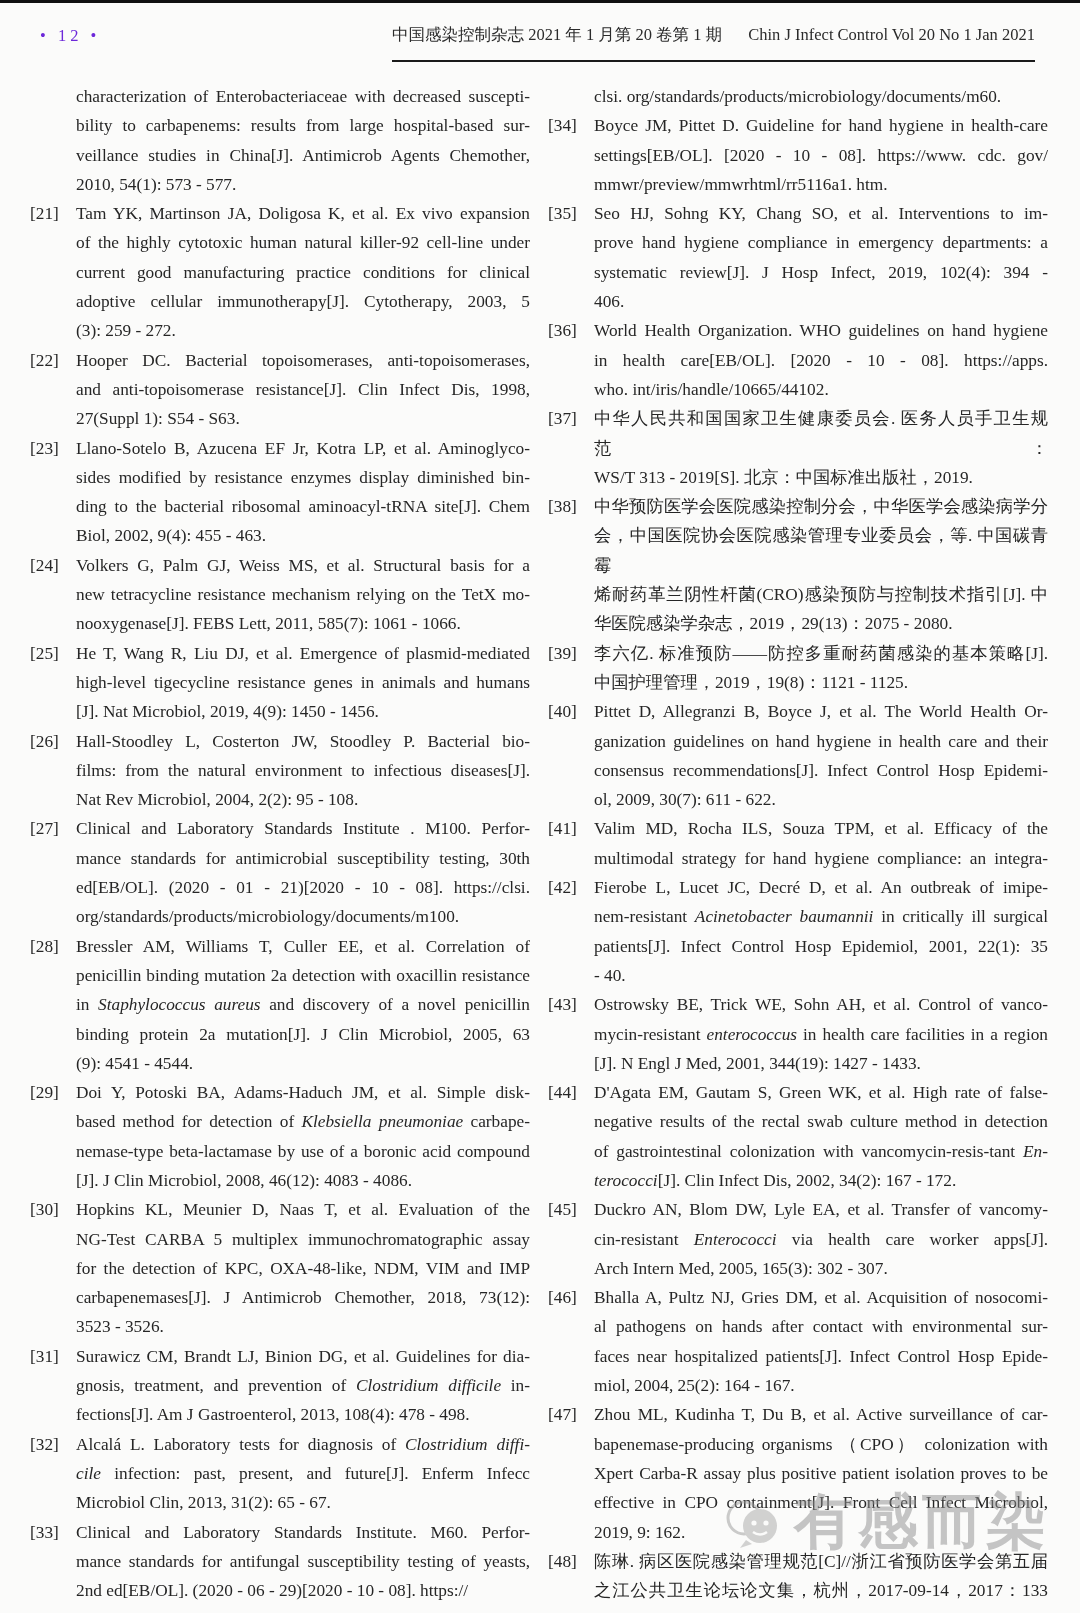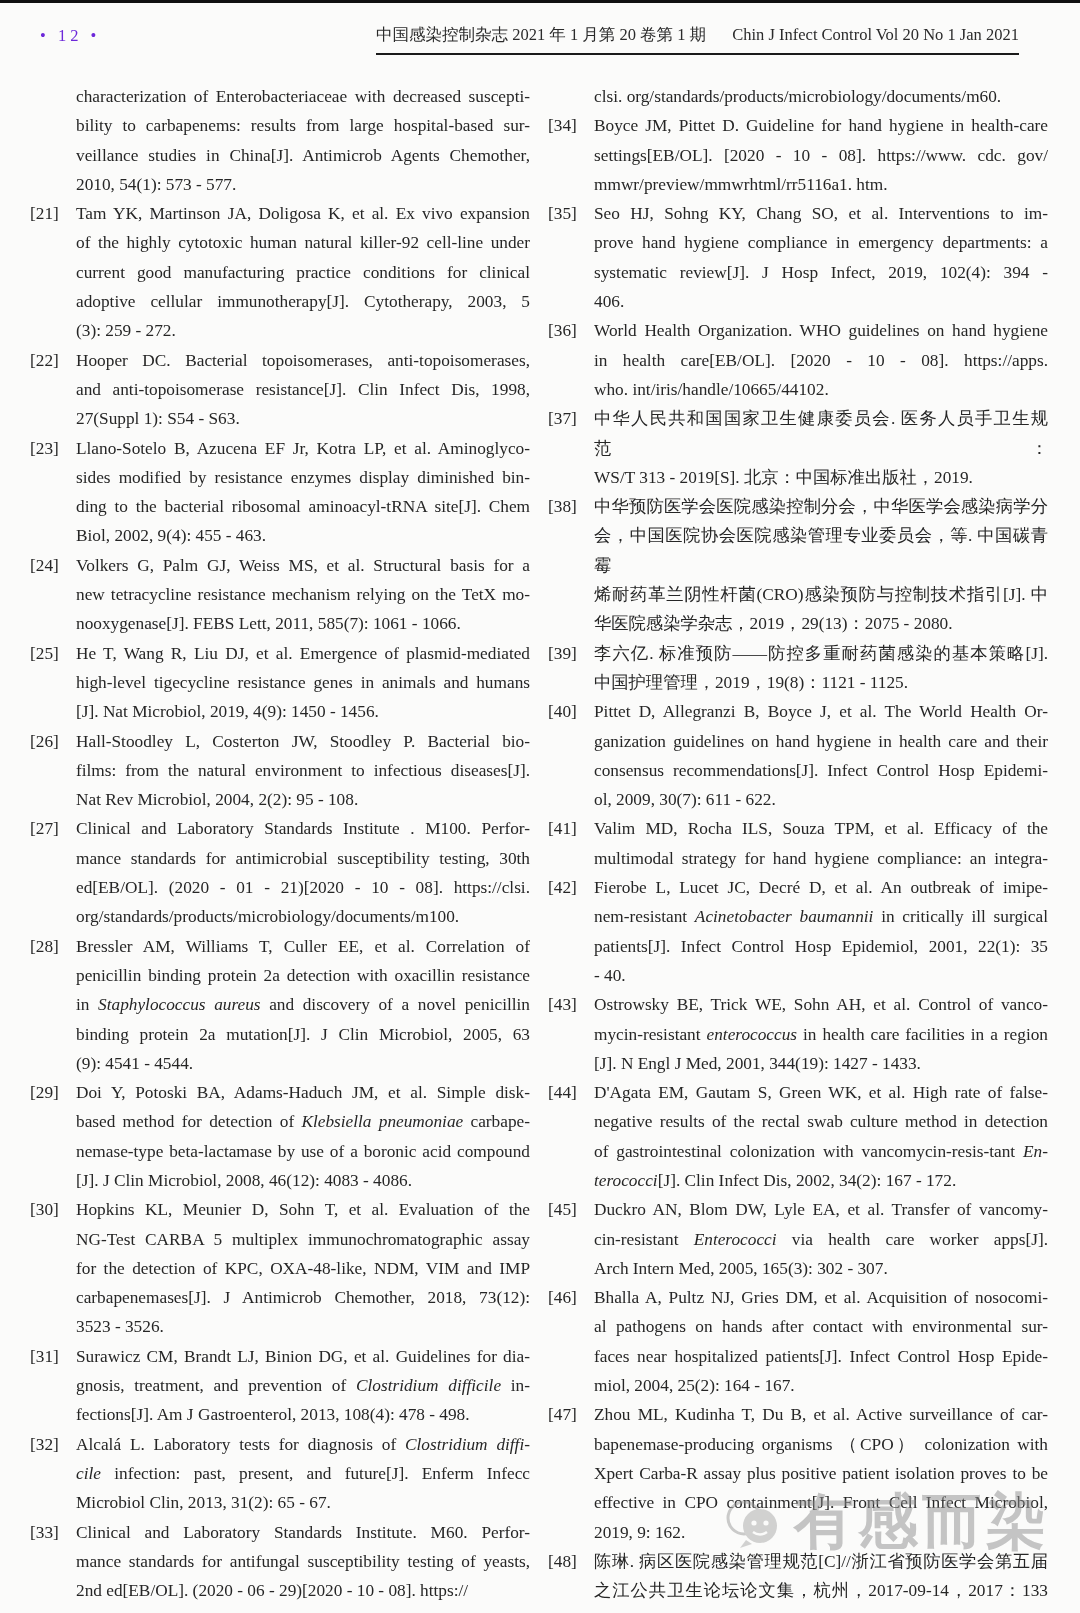--- a/index.html
+++ b/index.html
@@ -15,23 +15,23 @@
   .top-rule {
     position: absolute;
     top: 0; left: 0;
     width: 100%; height: 3px;
     background: #111;
   }
   .hdr { position: absolute; top: 18px; left: 0; width: 100%; height: 44px; font-size: 16.5px; }
   .pageno { position: absolute; left: 40px; top: 8px; letter-spacing: 4px; color: #6d28d9; }
   .jtitle {
     position: absolute;
-    right: 61px; top: 6px;
+    right: 45px; top: 6px;
     border-bottom: 2px solid #1a1a1a;
-    padding-bottom: 7px;
+    padding-bottom: 14px;
     white-space: nowrap;
     color: #2b2b2b;
   }
   .jtitle .en { margin-left: 22px; }
   .cols {
     position: absolute;
     top: 82px; left: 0;
     width: 100%;
     display: flex;
     padding: 0 32px 0 30px;
@@ -125,35 +125,35 @@
         <div class="ref">
           <span class="ref-label">[27]</span>
           <div class="ref-line"><span>Clinical and Laboratory Standards Institute . M100. Perfor-</span></div>
           <div class="ref-line"><span>mance standards for antimicrobial susceptibility testing, 30th</span></div>
           <div class="ref-line"><span>ed[EB/OL]. (2020 - 01 - 21)[2020 - 10 - 08]. https://clsi.</span></div>
           <div class="ref-line last"><span>org/standards/products/microbiology/documents/m100.</span></div>
         </div>
         <div class="ref">
           <span class="ref-label">[28]</span>
           <div class="ref-line"><span>Bressler AM, Williams T, Culler EE, et al. Correlation of</span></div>
-          <div class="ref-line"><span>penicillin binding protein 2a detection with oxacillin resistance</span></div>
+          <div class="ref-line"><span>penicillin binding mutation 2a detection with oxacillin resistance</span></div>
           <div class="ref-line"><span>in </span><span class="it">Staphylococcus aureus</span><span> and discovery of a novel penicillin</span></div>
           <div class="ref-line"><span>binding protein 2a mutation[J]. J Clin Microbiol, 2005, 63</span></div>
           <div class="ref-line last"><span>(9): 4541 - 4544.</span></div>
         </div>
         <div class="ref">
           <span class="ref-label">[29]</span>
           <div class="ref-line"><span>Doi Y, Potoski BA, Adams-Haduch JM, et al. Simple disk-</span></div>
           <div class="ref-line"><span>based method for detection of </span><span class="it">Klebsiella pneumoniae</span><span> carbape-</span></div>
           <div class="ref-line"><span>nemase-type beta-lactamase by use of a boronic acid compound</span></div>
           <div class="ref-line last"><span>[J]. J Clin Microbiol, 2008, 46(12): 4083 - 4086.</span></div>
         </div>
         <div class="ref">
           <span class="ref-label">[30]</span>
-          <div class="ref-line"><span>Hopkins KL, Meunier D, Sohn T, et al. Evaluation of the</span></div>
+          <div class="ref-line"><span>Hopkins KL, Meunier D, Naas T, et al. Evaluation of the</span></div>
           <div class="ref-line"><span>NG-Test CARBA 5 multiplex immunochromatographic assay</span></div>
           <div class="ref-line"><span>for the detection of KPC, OXA-48-like, NDM, VIM and IMP</span></div>
           <div class="ref-line"><span>carbapenemases[J]. J Antimicrob Chemother, 2018, 73(12):</span></div>
           <div class="ref-line last"><span>3523 - 3526.</span></div>
         </div>
         <div class="ref">
           <span class="ref-label">[31]</span>
           <div class="ref-line"><span>Surawicz CM, Brandt LJ, Binion DG, et al. Guidelines for dia-</span></div>
           <div class="ref-line"><span>gnosis, treatment, and prevention of </span><span class="it">Clostridium difficile</span><span> in-</span></div>
           <div class="ref-line last"><span>fections[J]. Am J Gastroenterol, 2013, 108(4): 478 - 498.</span></div>

